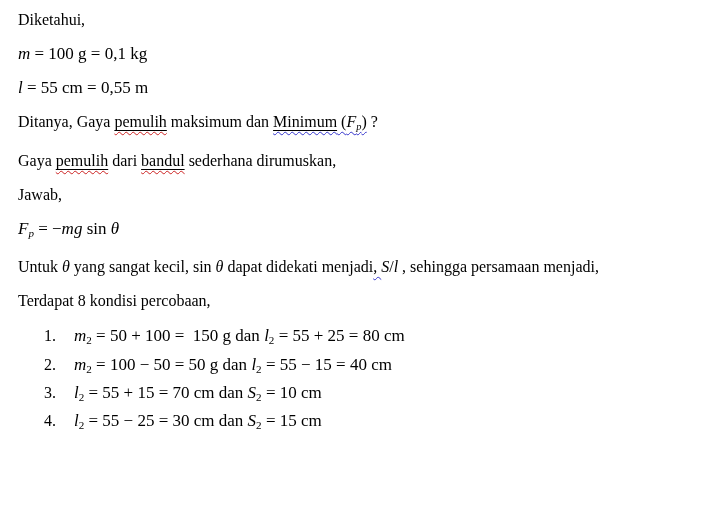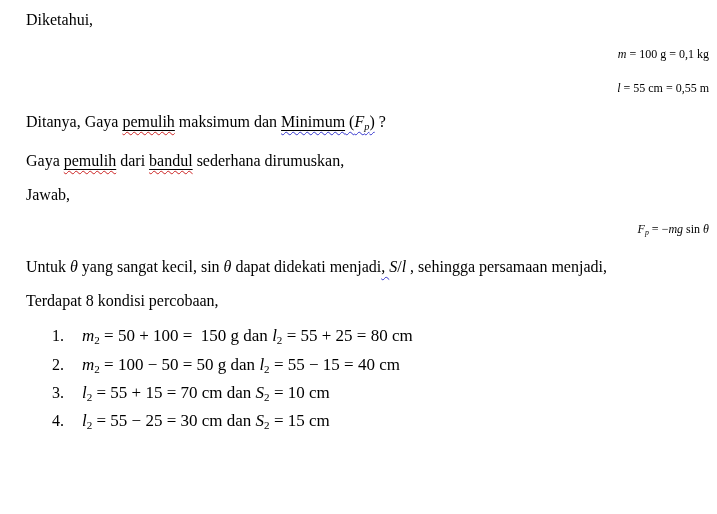--- a/index.html
+++ b/index.html
@@ -13,25 +13,25 @@
     width: 717px;
     height: 514px;
     padding: 9px 8px 0 14px;
     overflow: hidden;
     background: var(--page-bg, #ffffff);
     color: var(--text-color, #000000);
     font-family: "Liberation Serif", "DejaVu Serif", serif;
     font-size: 16px;
   }
   .block {
-    margin: 0 0 13px 12px;
+    margin: 0 0 13px 4px;
     line-height: 21px;
     white-space: pre-wrap;
   }
-  .block.math { font-size: 12px; line-height: 22px; margin-bottom: 12px; text-align: right; }
+  .block.math { font-size: 17px; line-height: 22px; margin-bottom: 12px; }
   .block.formula-frac { margin: 0 0 11px 0; }
   .i { font-style: italic; }
   .sub {
     font-size: 0.65em;
     vertical-align: -0.3em;
     letter-spacing: 0;
   }
   .u {
     text-decoration-line: underline;
     text-decoration-style: solid;

